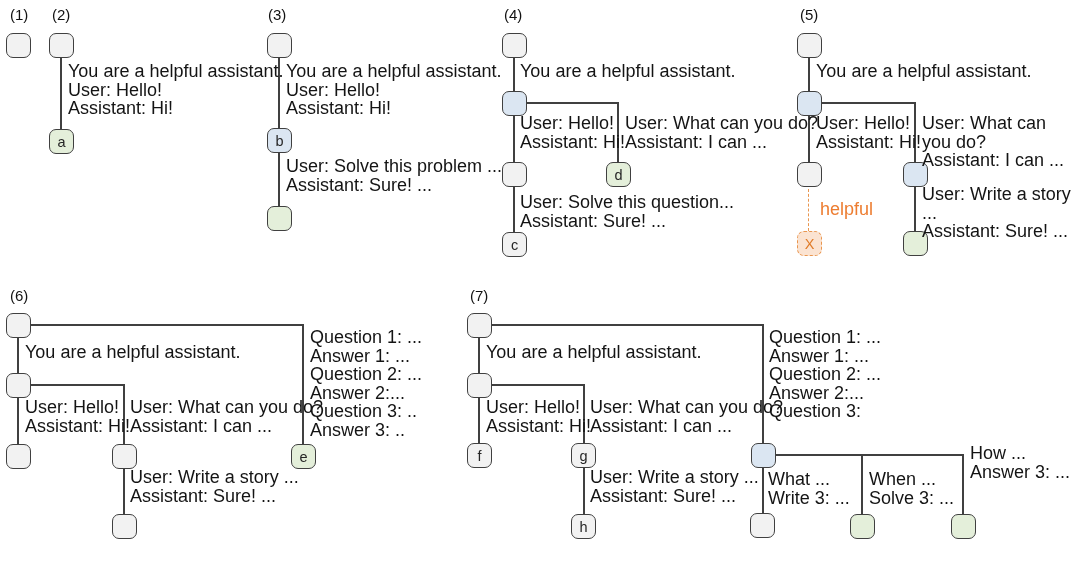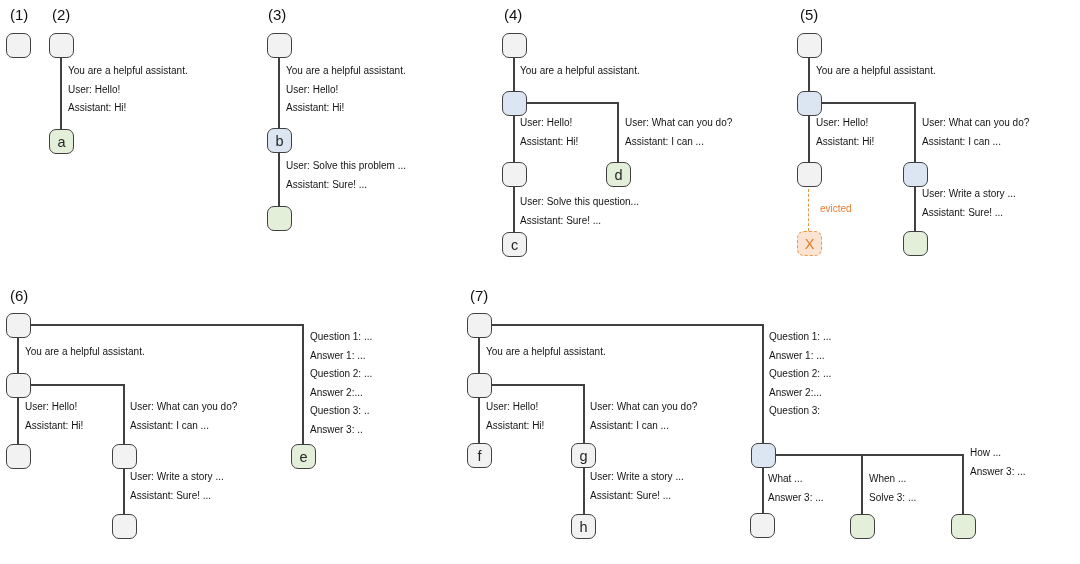--- a/index.html
+++ b/index.html
@@ -17,21 +17,21 @@
     display:flex;align-items:center;justify-content:center;
     font-size:14.5px;color:#262626;z-index:2;
   }
   .node.blue{background:#dbe6f2;}
   .node.green{background:#e4efda;}
   .node.evicted{background:#fbe3d1;border:1.7px dashed #e9964f;color:#e07b28;}
   .vl{position:absolute;width:1.8px;background:#404040;z-index:1;}
   .hl{position:absolute;height:1.8px;background:#404040;z-index:1;}
   .vl.dash{background:none;border-left:1.8px dashed #e9964f;width:0;}
   .etext{
-    position:absolute;font-size:10px;line-height:18.6px;
+    position:absolute;font-size:18px;line-height:18.6px;
     color:#141414;white-space:pre-line;z-index:3;
   }
   .etext.orange{color:#ed7d31;}
 </style>
 </head>
 <body>
 
 <div class="page">
 
   <div class="diagram">
@@ -89,21 +89,21 @@
     <div class="vl dash" style="left:808px;top:189px;height:42px"></div>
     <div class="node" style="left:797px;top:33px"></div>
     <div class="etext" style="left:816px;top:62px">You are a helpful assistant.</div>
     <div class="node blue" style="left:797px;top:91px"></div>
     <div class="etext" style="left:816px;top:114px">User: Hello!
 Assistant: Hi!</div>
     <div class="etext" style="left:922px;top:114px">User: What can you do?
 Assistant: I can ...</div>
     <div class="node" style="left:797px;top:162px"></div>
     <div class="node blue" style="left:903px;top:162px"></div>
-    <div class="etext orange" style="left:820px;top:200px">evicted</div>
+    <div class="etext orange" style="left:820px;top:200px">helpful</div>
     <div class="etext" style="left:922px;top:185px">User: Write a story ...
 Assistant: Sure! ...</div>
     <div class="node evicted" style="left:797px;top:231px">X</div>
     <div class="node green" style="left:903px;top:231px"></div>
   </div>
 
   <div class="diagram">
     <div class="dlabel" style="left:10px;top:287px">(6)</div>
     <div class="hl" style="left:18px;top:324px;width:286px"></div>
     <div class="vl" style="left:302px;top:324px;height:133px"></div>
@@ -154,21 +154,21 @@
 Assistant: Hi!</div>
     <div class="etext" style="left:590px;top:398px">User: What can you do?
 Assistant: I can ...</div>
     <div class="node" style="left:467px;top:443px">f</div>
     <div class="node" style="left:571px;top:443px">g</div>
     <div class="etext" style="left:590px;top:468px">User: Write a story ...
 Assistant: Sure! ...</div>
     <div class="node" style="left:571px;top:514px">h</div>
     <div class="node blue" style="left:751px;top:443px"></div>
     <div class="etext" style="left:768px;top:470px">What ...
-Answer 3: ...</div>
+Write 3: ...</div>
     <div class="etext" style="left:869px;top:470px">When ...
 Solve 3: ...</div>
     <div class="etext" style="left:970px;top:444px">How ...
 Answer 3: ...</div>
     <div class="node" style="left:750px;top:513px"></div>
     <div class="node green" style="left:850px;top:514px"></div>
     <div class="node green" style="left:951px;top:514px"></div>
   </div>
 
 </div>

